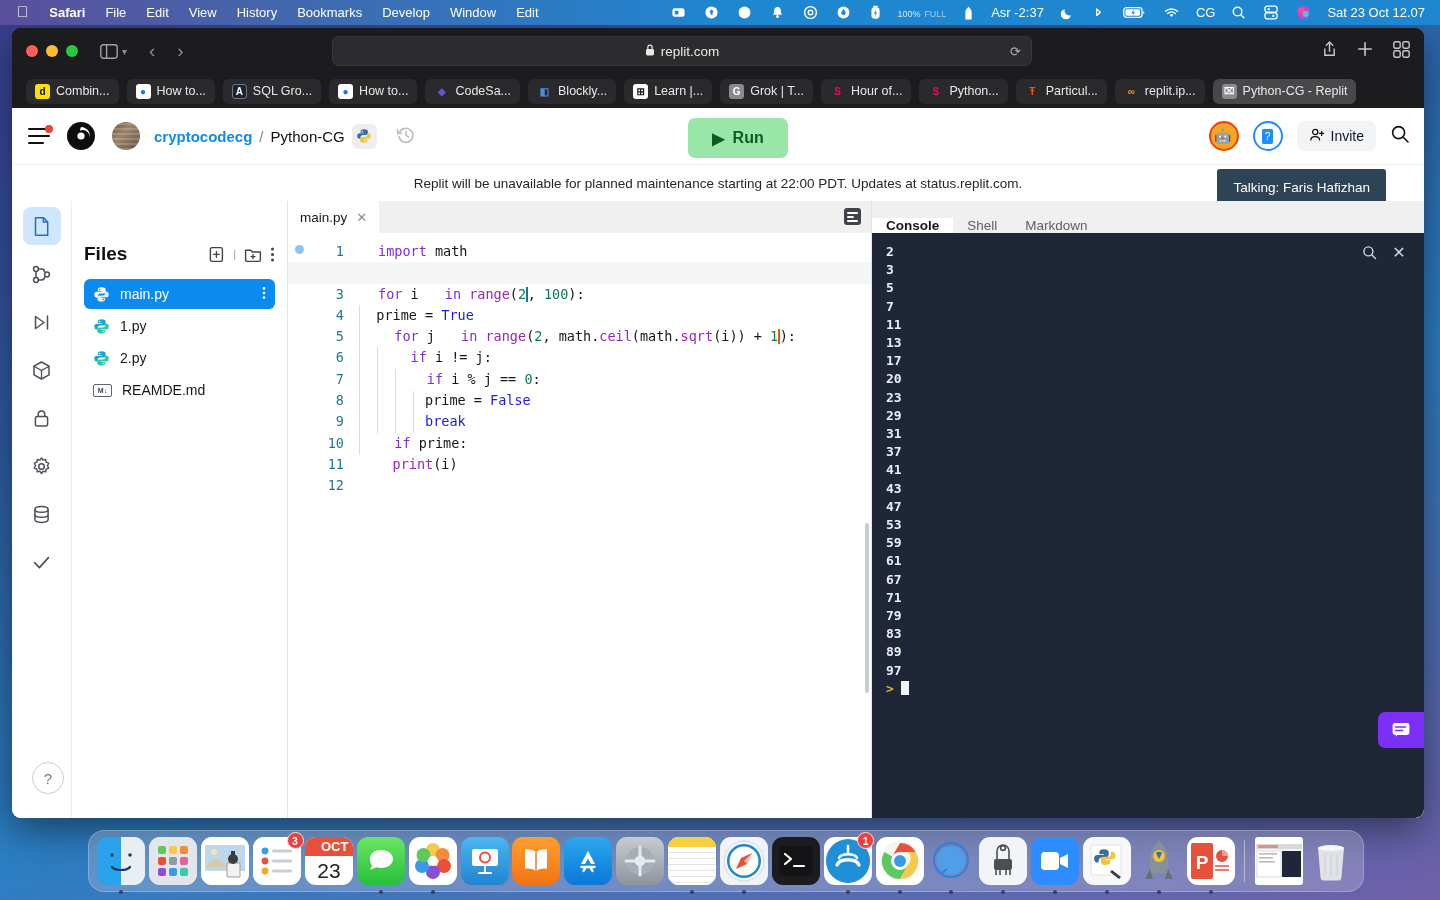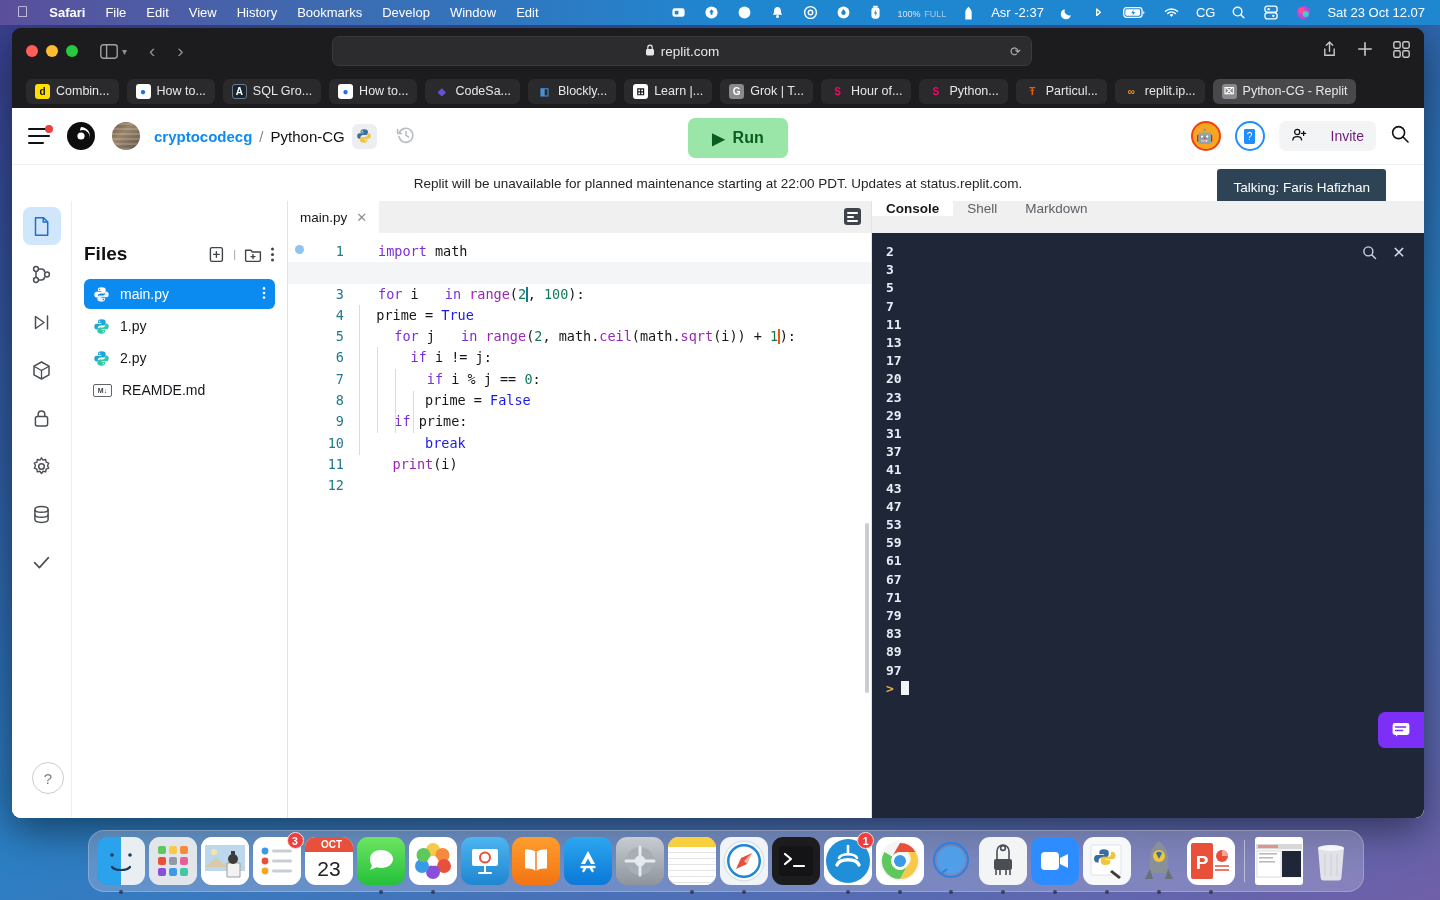--- a/index.html
+++ b/index.html
@@ -88,21 +88,21 @@
   .runbtn {
     position: absolute; left: 676px; top: 10px; width: 100px; height: 40px;
     background: #9ae6a9; border-radius: 7px; display: flex; align-items: center;
     justify-content: center; gap: 8px; color: #0a5c21; font-size: 16px; font-weight: bold;
     border: none; cursor: pointer;
   }
   .hdr-right { position: absolute; right: 14px; display: flex; align-items: center; gap: 14px; }
   .pres { width: 30px; height: 30px; border-radius: 50%; display: flex; align-items: center; justify-content: center; font-size: 14px; }
   .pres.bot { background: #f5a623; border: 2.5px solid #f2400f; }
   .pres.guest { background: #fff; border: 2.5px solid #1f8fff; }
-  .invite { height: 30px; background: #f3f4f6; border-radius: 7px; display: flex; align-items: center; gap: 24px; padding: 0 12px; font-size: 14px; color: #701a75; }
+  .invite { height: 30px; background: #f3f4f6; border-radius: 7px; display: flex; align-items: center; gap: 6px; padding: 0 12px; font-size: 14px; color: #0f172a; }
 
   .maint { height: 36px; background: #fff; display: flex; align-items: center; justify-content: center; font-size: 13.5px; color: #262626; position: relative; }
   .tooltip {
     position: absolute; right: 38px; top: 4px; background: #2f4356; color: #fff;
     font-size: 13.5px; padding: 11px 16px; border-radius: 3px; white-space: nowrap;
   }
 
   .workspace { position: relative; height: 617px; background: #fff; display: flex; padding: 0 0 0 0; }
 
   
@@ -142,21 +142,21 @@
   .bi { color: #1a1ae6; } .pl { color: #15171a; } .op { color: #15171a; }
   .mod { color: #15171a; } .meth { color: #9b26b6; }
   .caret { display: inline-block; width: 1.5px; height: 15px; background: #0f7b8c; vertical-align: -3px; }
   .caret.orange { background: #e8590c; }
   .indent-guides { position: absolute; left: 0; top: 8px; }
   .ig { position: absolute; width: 1px; background: #dcdcdc; }
   .ed-scroll { position: absolute; right: 2px; top: 290px; width: 4px; height: 170px; background: #c9ccd1; border-radius: 3px; }
 
   
   .console-pane { flex: 1; background: #fff; display: flex; flex-direction: column; }
-  .cn-tabs { height: 32px; background: #f0f0f0; display: flex; align-items: flex-start; }
+  .cn-tabs { height: 32px; background: #f0f0f0; display: flex; align-items: flex-end; }
   .cn-tab { display: flex; align-items: center; padding: 0 14px; font-size: 13.5px; color: #5c6166; }
   .cn-tab.active { background: #fff; color: #15171a; font-weight: bold; }
   .cn-body { flex: 1; background: #1f2638; position: relative; padding: 10px 14px; overflow: hidden; }
   .cn-out { font-family: "DejaVu Sans Mono", monospace; font-size: 13px; color: #e9edf5; font-weight: bold; line-height: 18.2px; }
   .cn-tools { position: absolute; right: 14px; top: 8px; display: flex; gap: 8px; color: #cfd6e4; }
   .cn-tool { width: 22px; height: 22px; display: flex; align-items: center; justify-content: center; border-radius: 4px; }
   .prompt { color: #e3b341; font-weight: bold; }
   .cursor-blk { display: inline-block; width: 8px; height: 14px; background: #f2f4f8; vertical-align: -2px; margin-left: 7px; }
   .chatbtn { position: absolute; right: 0px; bottom: 70px; width: 46px; height: 36px; background: #7b2ff7; border-radius: 7px 0 0 7px; display: flex; align-items: center; justify-content: center; color: #fff; }
 
@@ -663,22 +663,22 @@
                 <div class="ig" style="left:63px; top:150px; height:42px;"></div>
               </div>
               <div class="cl"><span class="kw">import</span> <span class="mod">math</span></div>
               <div class="cl">&nbsp;</div>
               <div class="cl"><span class="kw">for</span> <span class="pl">i</span> <span class="kw">in</span> <span class="fn">range</span><span class="pl">(</span><span class="num">2</span><span class="caret"></span><span class="pl">, </span><span class="num">100</span><span class="pl">):</span></div>
               <div class="cl">  <span class="pl">prime</span> <span class="op">=</span> <span class="bi">True</span></div>
               <div class="cl">  <span class="kw">for</span> <span class="pl">j</span> <span class="kw">in</span> <span class="fn">range</span><span class="pl">(</span><span class="num">2</span><span class="pl">, math.</span><span class="meth">ceil</span><span class="pl">(math.</span><span class="meth">sqrt</span><span class="pl">(i)) + </span><span class="num">1</span><span class="caret orange"></span><span class="pl">):</span></div>
               <div class="cl">    <span class="kw">if</span> <span class="pl">i </span><span class="op">!=</span><span class="pl"> j:</span></div>
               <div class="cl">      <span class="kw">if</span> <span class="pl">i </span><span class="op">%</span><span class="pl"> j </span><span class="op">==</span> <span class="num">0</span><span class="pl">:</span></div>
               <div class="cl">        <span class="pl">prime</span> <span class="op">=</span> <span class="bi">False</span></div>
+              <div class="cl">        <span class="bi">break</span></div>
               <div class="cl">  <span class="kw">if</span> <span class="pl">prime:</span></div>
-              <div class="cl">        <span class="bi">break</span></div>
               <div class="cl">    <span class="fn">print</span><span class="pl">(i)</span></div>
               <div class="cl">&nbsp;</div>
             </div>
             <div class="ed-scroll"></div>
           </div>
         </div>
 
         <div class="console-pane">
           <div class="cn-tabs">
             <div class="cn-tab active">Console</div>
@@ -794,21 +794,21 @@
             <rect x="19" y="22.6" width="20" height="2.8" rx="1.4" fill="#c9ced4"></rect>
         <circle cx="12" cy="34" r="3.4" fill="#f5a623"></circle>
             <rect x="19" y="32.6" width="20" height="2.8" rx="1.4" fill="#c9ced4"></rect>
           </svg>
       </div>
       <span class="badge">3</span>
     </div>
 
     <div class="dk">
       <div class="ib" style="background:#fff;flex-direction:column">
-        <div style="background:#e8503a;color:#fff;font-size:10px;font-weight:bold;width:100%;text-align:center;padding:2px 16px">OCT</div>
+        <div style="background:#e8503a;color:#fff;font-size:13px;font-weight:bold;width:100%;text-align:center;padding:2px 16px">OCT</div>
         <div style="flex:1;display:flex;align-items:center;justify-content:center;font-size:21px;color:#222;font-weight:300">23</div>
       </div>
     </div>
 
     <div class="dk">
       <div class="ib" style="background:linear-gradient(180deg,#6ce563,#25c03a)">
         <svg width="30" height="30" viewBox="0 0 30 30">
             <path d="M15 4c7 0 12 4 12 9s-5 9-12 9c-1.6 0-3.2-.2-4.6-.7L4 24l2-4.6C4.8 18 4 15.6 4 13c0-5 4-9 11-9z" fill="#fff"></path>
           </svg>
       </div>

